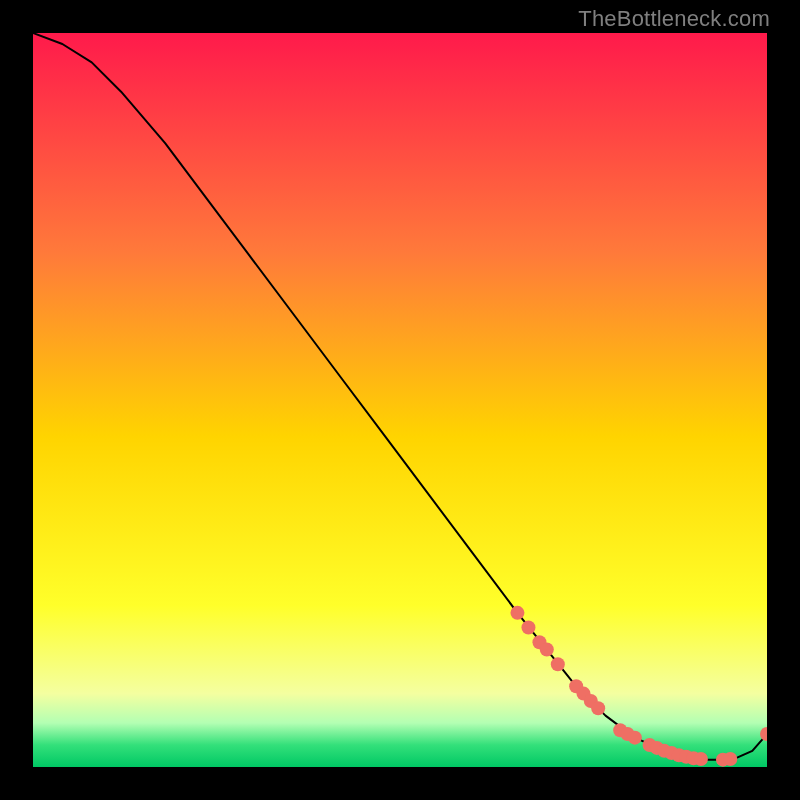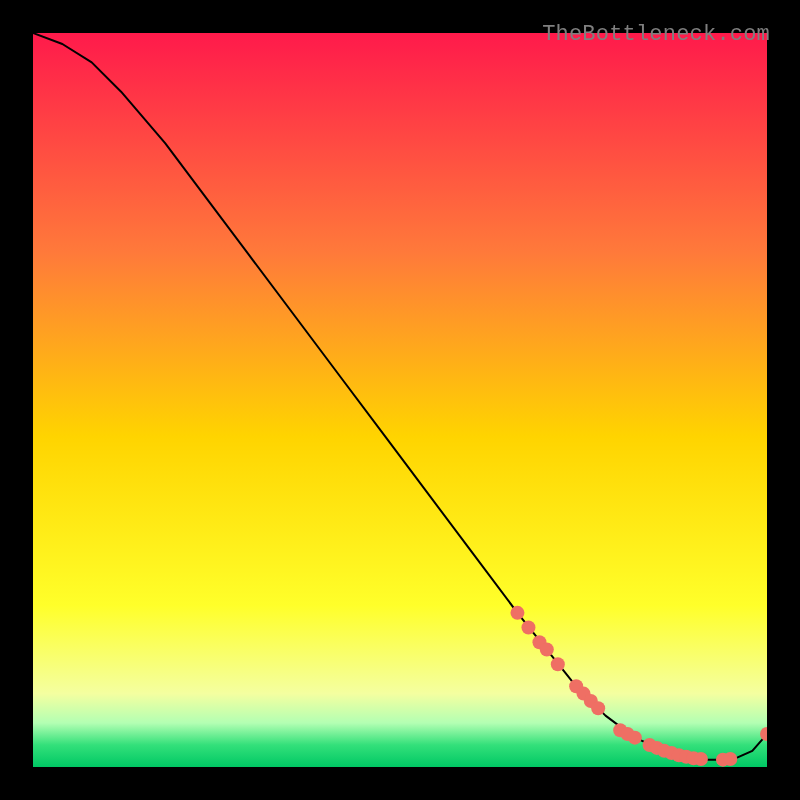--- a/index.html
+++ b/index.html
@@ -18,23 +18,23 @@
   }
   .plot {
     position: absolute;
     left: 33px;
     top: 33px;
     width: 734px;
     height: 734px;
   }
   .watermark {
     position: absolute;
-    top: 22px;
+    top: 6px;
     right: 30px;
-    font-family: Liberation Mono, monospace;
+    font-family: Liberation Sans, sans-serif;
     font-size: 22px;
     font-weight: 500;
     color: #7f7f7f;
     letter-spacing: 0.2px;
     user-select: none;
   }
 </style>
 </head>
 <body>
 

